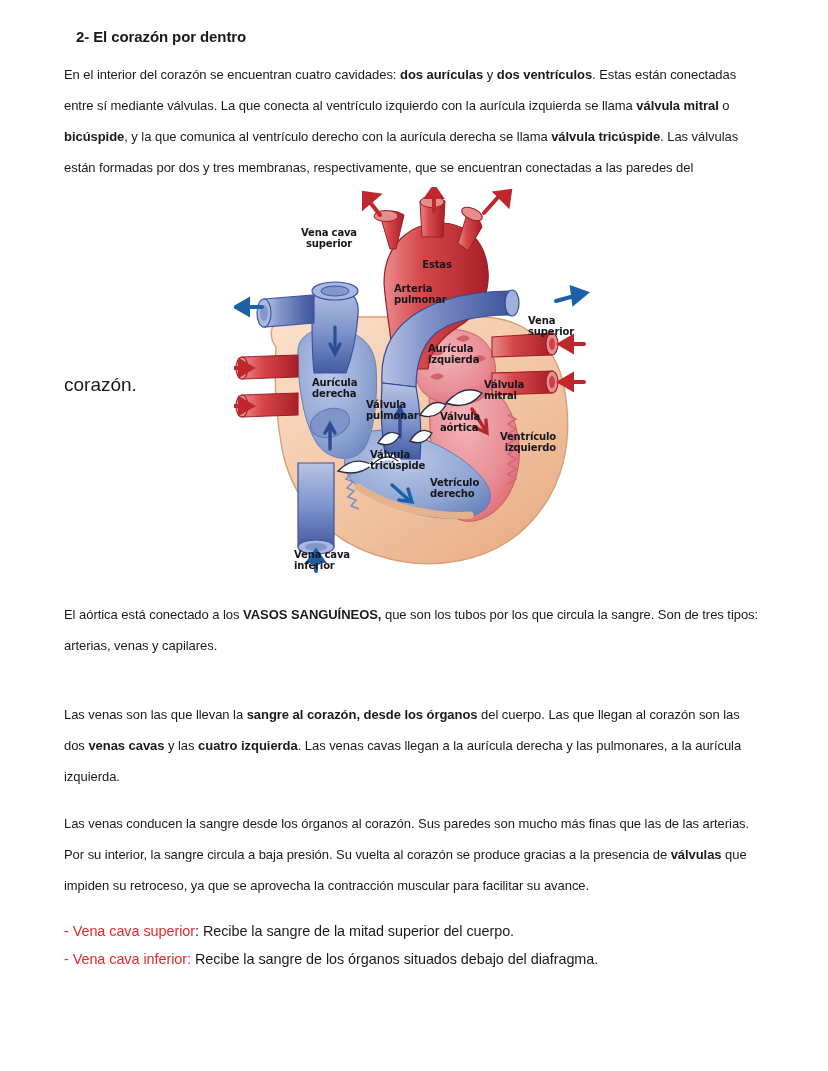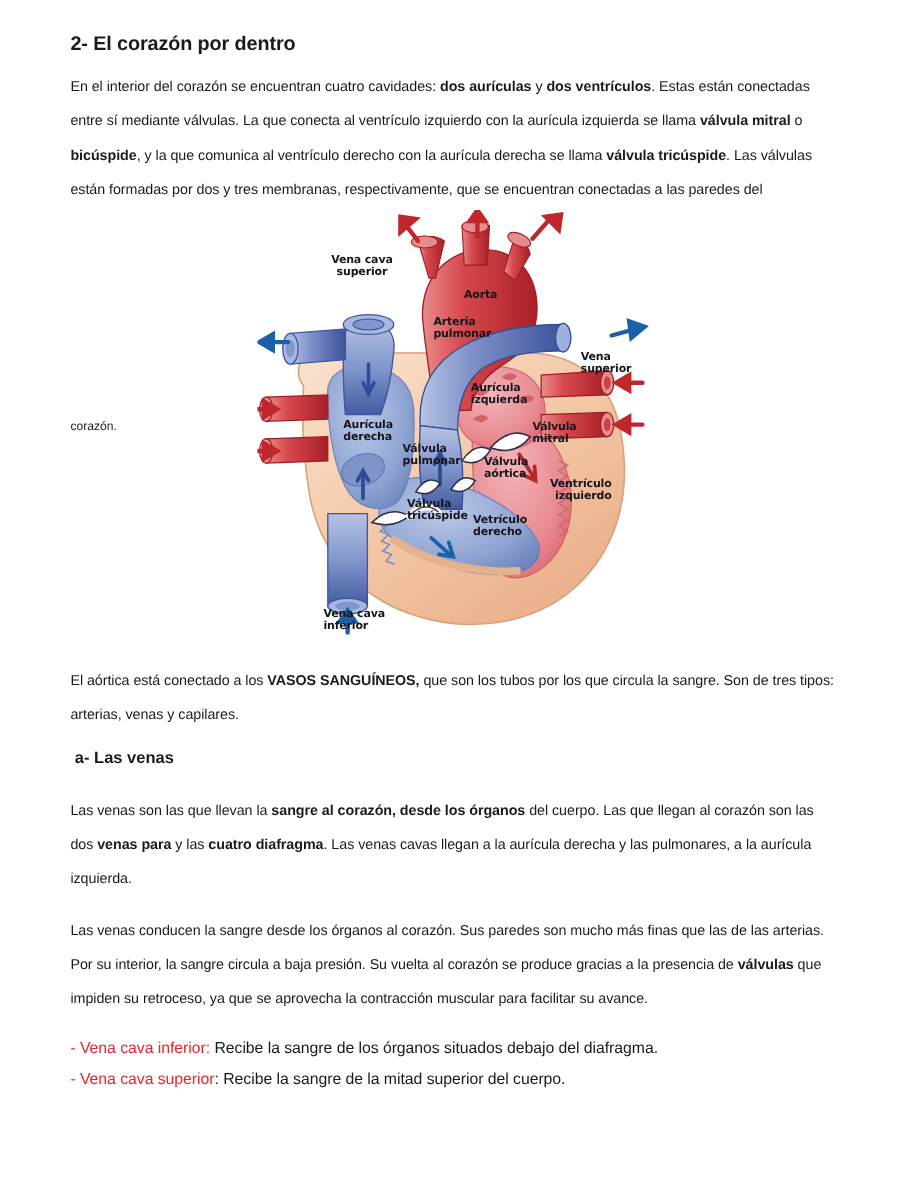--- a/index.html
+++ b/index.html
@@ -21,23 +21,23 @@
     background: #ffffff;
   }
   .content {
     position: absolute;
     left: 64px;
     top: 28px;
     width: 700px;
   }
 
   h2.section-title {
-    font-size: 18px;
+    font-size: 15px;
     font-weight: bold;
-    margin: 0 0 12px 0;
+    margin: 0 0 12px 12px;
     line-height: 1.25;
     letter-spacing: -0.1px;
   }
   h3.sub-title {
     font-size: 15px;
     font-weight: bold;
     margin: 0;
     padding-left: 4px;
     line-height: 1.25;
   }
@@ -89,21 +89,21 @@
     font-size: 14.4px;
     line-height: 28px;
     margin: 0;
     letter-spacing: -0.05px;
   }
 
   .inline-left-text {
     position: absolute;
     left: 0;
     top: 182px;
-    font-size: 11px;
+    font-size: 19px;
     line-height: 31px;
   }
 </style>
 </head>
 <body>
 
 <div class="page">
   <div class="content">
 
     <h2 class="section-title">2- El corazón por dentro</h2>
@@ -305,59 +305,58 @@
             <g stroke="#c0272d" fill="#c0272d" stroke-width="4" stroke-linecap="round">
               <path d="M-6 181 L14 181 M6 174 L18 181 L6 188 Z"></path>
               <path d="M-6 219 L14 219 M6 212 L18 219 L6 226 Z"></path>
               <path d="M350 157 L330 157 M338 150 L326 157 L338 164 Z"></path>
               <path d="M350 195 L330 195 M338 188 L326 195 L338 202 Z"></path>
             </g>
           </svg>
 
           <div class="fig-label center" style="left:56px; top:40px; width:78px;">Vena cava
 superior</div>
-          <div class="fig-label center" style="left:168px; top:72px; width:70px;">Aorta</div>
+          <div class="fig-label center" style="left:168px; top:72px; width:70px;">Estas</div>
           <div class="fig-label" style="left:160px; top:96px; width:86px;">Arteria
 pulmonar</div>
           <div class="fig-label" style="left:294px; top:128px; width:66px;">Vena
 superior</div>
           <div class="fig-label" style="left:194px; top:156px; width:80px;">Aurícula
 izquierda</div>
           <div class="fig-label" style="left:78px; top:190px; width:76px;">Aurícula
 derecha</div>
           <div class="fig-label" style="left:250px; top:192px; width:62px;">Válvula
 mitral</div>
           <div class="fig-label" style="left:132px; top:212px; width:72px;">Válvula
 pulmonar</div>
           <div class="fig-label" style="left:206px; top:224px; width:66px;">Válvula
 aórtica</div>
           <div class="fig-label" style="left:136px; top:262px; width:78px;">Válvula
 tricúspide</div>
           <div class="fig-label" style="left:246px; top:244px; width:76px;text-align:right;">Ventrículo
 izquierdo</div>
-          <div class="fig-label" style="left:196px; top:276px; width:74px;">Vetrículo
+          <div class="fig-label" style="left:196px; top:290px; width:74px;">Vetrículo
 derecho</div>
           <div class="fig-label" style="left:60px; top:362px; width:76px;">Vena cava
 inferior</div>
         </div>
       </div>
     </div>
 
     <div class="spacer-md"></div>
     <p class="body-text" id="p2"><span>El aórtica está conectado a los </span><b>VASOS SANGUÍNEOS,</b><span> que son los tubos por los que circula la sangre. Son de tres tipos: arterias, venas y capilares.</span></p>
 
     <div class="spacer-sm"></div>
-    <h3 class="sub-title">a- Las venas</h3>
 
     <div class="spacer-md"></div>
-    <p class="body-text" id="p3"><span>Las venas son las que llevan la </span><b>sangre al corazón, desde los órganos</b><span> del cuerpo. Las que llegan al corazón son las dos </span><b>venas para</b><span> y las </span><b>cuatro diafragma</b><span>. Las venas cavas llegan a la aurícula derecha y las pulmonares, a la aurícula izquierda.</span></p>
+    <p class="body-text" id="p3"><span>Las venas son las que llevan la </span><b>sangre al corazón, desde los órganos</b><span> del cuerpo. Las que llegan al corazón son las dos </span><b>venas cavas</b><span> y las </span><b>cuatro izquierda</b><span>. Las venas cavas llegan a la aurícula derecha y las pulmonares, a la aurícula izquierda.</span></p>
 
     <div class="spacer-sm"></div>
     <p class="body-text" id="p4"><span>Las venas conducen la sangre desde los órganos al corazón. Sus paredes son mucho más finas que las de las arterias. Por su interior, la sangre circula a baja presión. Su vuelta al corazón se produce gracias a la presencia de </span><b>válvulas</b><span> que impiden su retroceso, ya que se aprovecha la contracción muscular para facilitar su avance.</span></p>
 
     <div class="spacer-sm"></div>
     <div>
+      <p class="bullet-line" id="b0"><span class="red-term">- </span><span class="red-term">Vena cava superior</span><span>: </span><span>Recibe la sangre de la mitad superior del cuerpo.</span></p>
       <p class="bullet-line" id="b1"><span class="red-term">- </span><span class="red-term">Vena cava inferior:</span><span> </span><span>Recibe la sangre de los órganos situados debajo del diafragma.</span></p>
-      <p class="bullet-line" id="b0"><span class="red-term">- </span><span class="red-term">Vena cava superior</span><span>: </span><span>Recibe la sangre de la mitad superior del cuerpo.</span></p>
     </div>
 
   </div>
 </div>
 
 </body></html>

